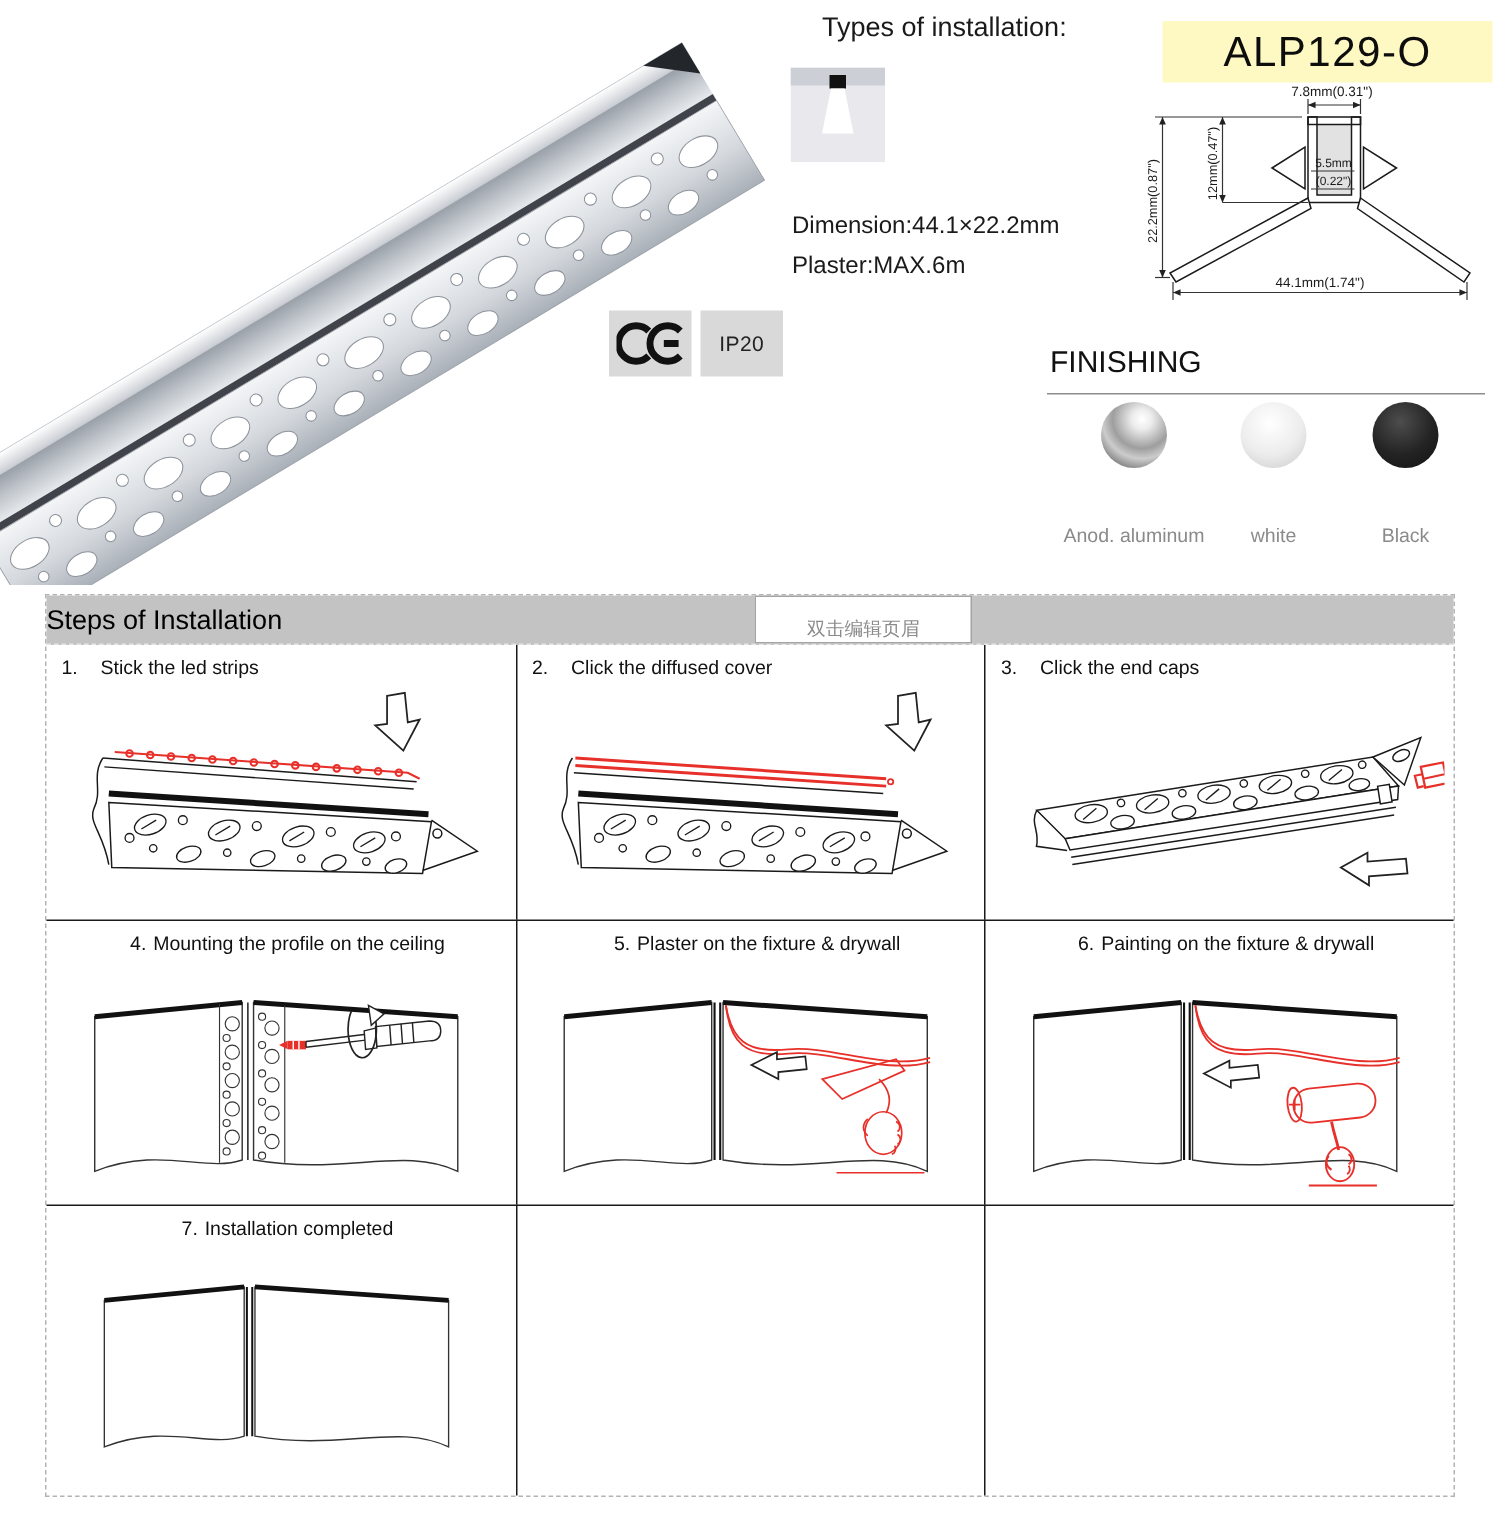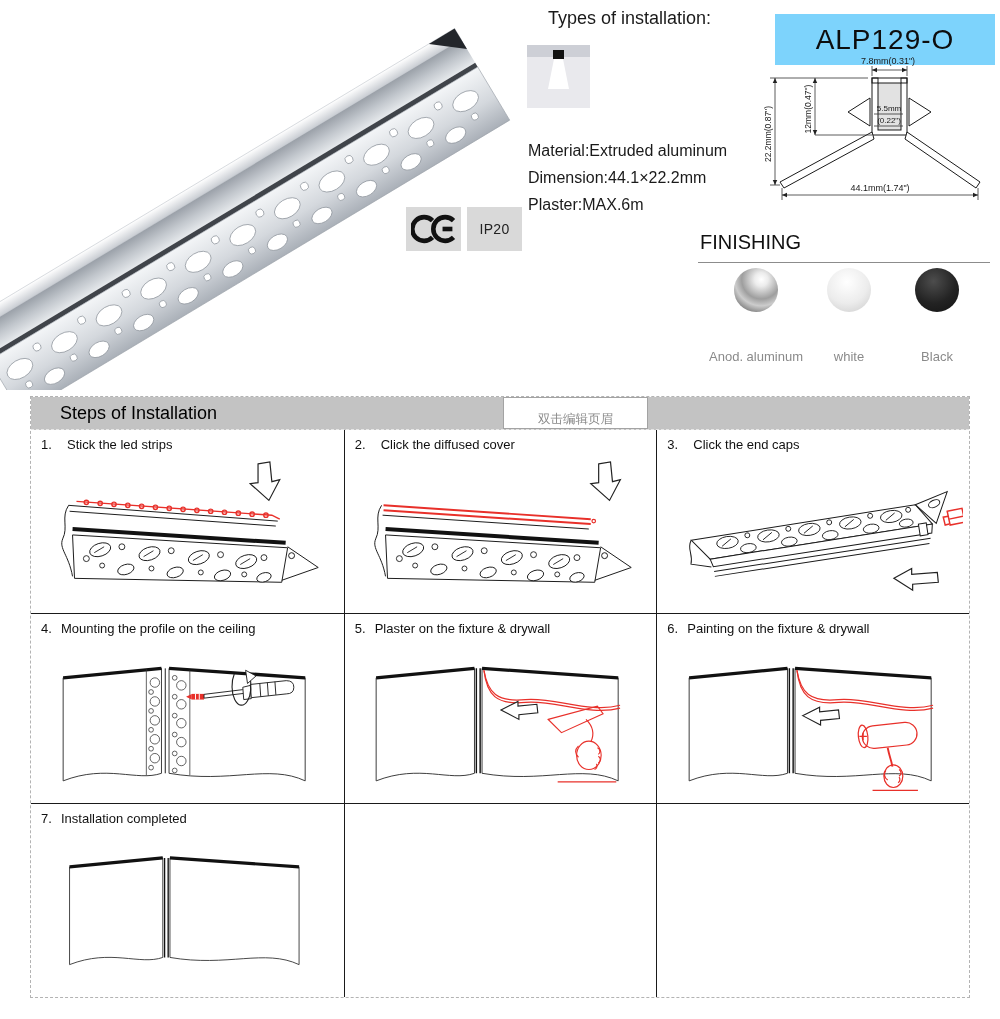--- a/index.html
+++ b/index.html
@@ -10,48 +10,48 @@
   
   #types-label{left:528px;top:8px;font-size:18px;color:#1a1a1a;margin-left:20px;}
   #specs{left:528px;top:137px;font-size:16px;line-height:27px;color:#1a1a1a;}
 
   
   .badge{width:55px;height:44px;background:#d9d9d9;display:flex;align-items:center;justify-content:center;}
   #ce-badge{left:406px;top:207px;}
   #ip-badge{left:467px;top:207px;font-size:14px;color:#222;letter-spacing:.3px;}
 
   
-  #model-bar{left:775px;top:14px;width:220px;height:51px;background:#7dd3fc;
+  #model-bar{left:775px;top:14px;width:220px;height:41px;background:#fef9c3;
              display:flex;align-items:center;justify-content:center;
              font-size:28px;color:#0d0d0d;letter-spacing:1px;}
 
   
   #finishing-title{left:700px;top:231px;font-size:20px;color:#111;}
   #finishing-line{left:698px;top:262px;width:292px;height:1px;background:#8c8c8c;}
   .finish{position:absolute;top:268px;text-align:center;}
   #finish-alu{left:700px;width:112px;}
   #finish-white{left:806px;width:86px;}
   #finish-black{left:894px;width:86px;}
   .sphere{width:44px;height:44px;border-radius:50%;margin:0 auto;}
   #finish-alu .sphere{background:radial-gradient(circle at 62% 26%,#ffffff 0%,#ececec 16%,#9e9e9e 46%,#cccccc 62%,#6e6e6e 86%,#8f8f8f 100%);}
   #finish-white .sphere{background:radial-gradient(circle at 45% 32%,#ffffff 0%,#ececec 55%,#d0d0d0 92%);}
   #finish-black .sphere{background:radial-gradient(circle at 42% 30%,#4d4d4d 0%,#232323 55%,#141414 95%);}
   .finish-label{margin-top:37px;font-size:13px;color:#8a8a8a;}
 
   
   #steps-table{left:30px;top:396px;width:938px;border:1px dashed #b3b3b3;background:#fff;}
   #steps-header{position:relative;height:32px;background:#c3c3c3;display:flex;align-items:center;
-                padding-left:29px;font-size:18px;color:#000;border-bottom:1px dashed #e6e6e6;}
+                padding-left:0;font-size:18px;color:#000;border-bottom:1px dashed #e6e6e6;}
   #tooltip{position:absolute;left:472px;top:0px;width:143px;height:30px;background:#fff;
            border:1px solid #a3a3a3;display:flex;align-items:flex-end;justify-content:center;
            font-size:12.5px;color:#8a8a8a;z-index:3;}
   #steps-grid{display:grid;grid-template-columns:1fr 1fr 1fr;grid-template-rows:183px 190px 194px;}
   .cell{overflow:hidden;}
   .cell.cl{border-left:1px solid #1a1a1a;}
-  .cell.ct{border-top:1px solid #1a1a1a;}
+  .cell.ct{border-top:1px solid #1a1a1a;text-align:center;}
   .cell-label{padding:7px 6px 0 10px;font-size:13px;color:#111;white-space:nowrap;}
   .num{display:inline-block;width:26px;}
   .num2{display:inline-block;width:20px;}
   .illus{display:block;margin:4px auto 0 auto;}
 </style>
 </head>
 <body>
 
 <div id="page">
 
@@ -127,21 +127,20 @@
 
   <div class="abs" id="types-label">Types of installation:</div>
   <svg class="abs" style="left:527px;top:45px" width="63" height="63" viewBox="0 0 63 63">
     <rect x="0" y="0" width="63" height="63" fill="#e9e9ed"></rect>
     <rect x="0" y="0" width="63" height="12" fill="#cdcfd6"></rect>
     <rect x="26" y="5" width="11" height="9" fill="#111"></rect>
     <polygon points="27,14 36,14 42,44 21,44" fill="#ffffff"></polygon>
   </svg>
 
   <div class="abs" id="specs">
-    <div>Material:Extruded aluminum</div>
     <div>Dimension:44.1×22.2mm</div>
     <div>Plaster:MAX.6m</div>
   </div>
 
   <div class="abs badge" id="ce-badge">
     <svg width="46" height="36" viewBox="0 0 70 52">
       <g fill="none" stroke="#111" stroke-width="7">
         <path d="M32.7,13.3 A18,18 0 1 0 32.7,38.7"></path>
         <path d="M64.7,13.3 A18,18 0 1 0 64.7,38.7"></path>
         <path d="M48,26 H63"></path>

